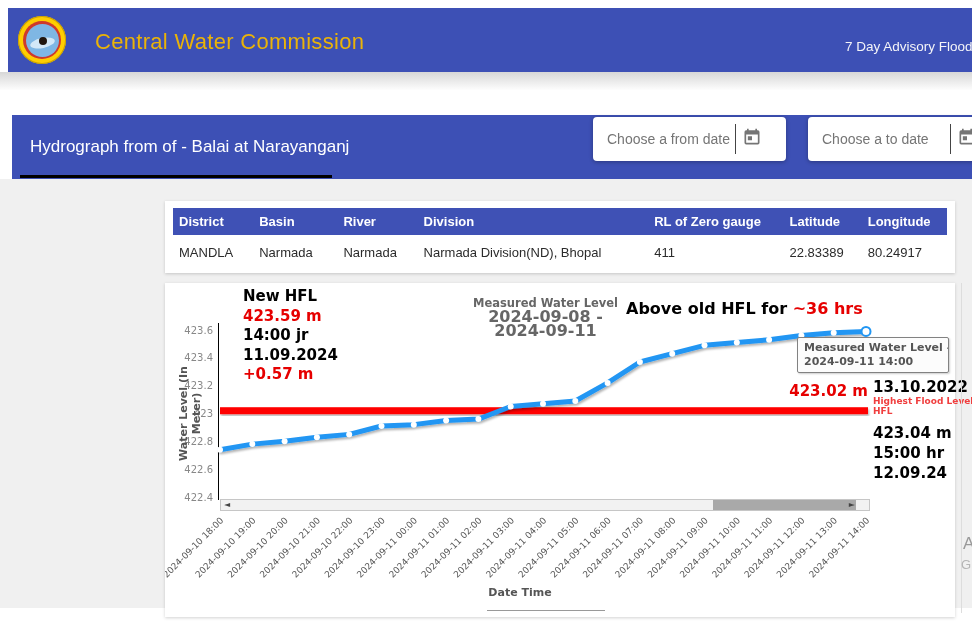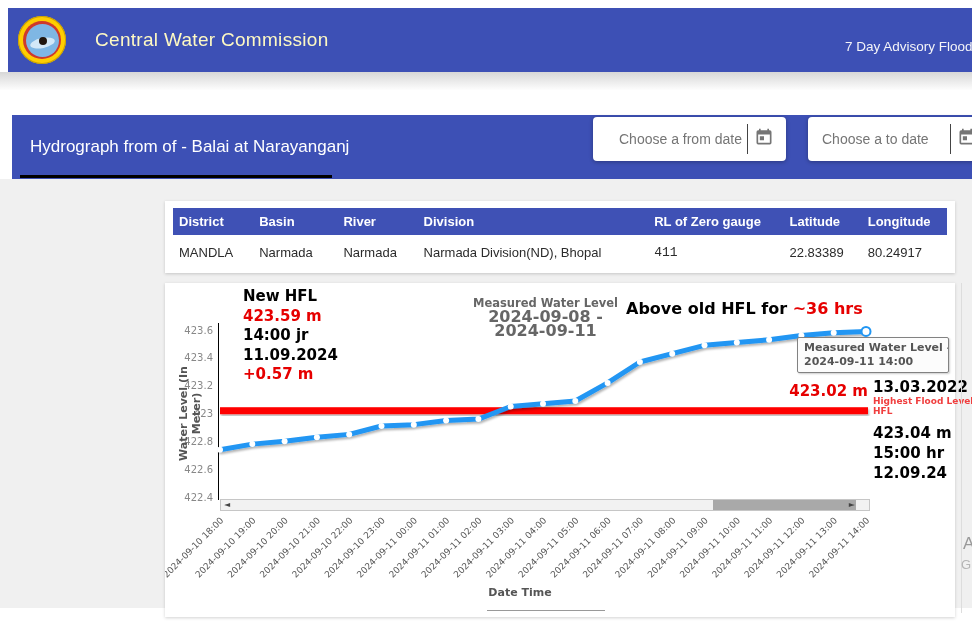--- a/index.html
+++ b/index.html
@@ -13,52 +13,52 @@
   .logo { position:absolute; left:10px; top:8px; width:48px; height:48px; border-radius:50%;
     background:#ffce00; display:flex; align-items:center; justify-content:center;
     box-shadow:0 0 0 1px #caa100 inset; }
   .logo-red { width:38px; height:38px; border-radius:50%; background:#cf3a2a;
     display:flex; align-items:center; justify-content:center; }
   .logo-blue { width:33px; height:33px; border-radius:50%; background:#7fb7e4; position:relative; overflow:hidden; }
   .logo-blue:before { content:""; position:absolute; left:4px; top:14px; width:25px; height:10px;
     background:#e8f4fb; border-radius:50%; transform:rotate(-12deg); opacity:.8; }
   .logo-blue:after { content:""; position:absolute; left:13px; top:13px; width:8px; height:8px;
     border-radius:50%; background:#20160e; }
-  .app-title { position:absolute; left:87px; top:21px; color:#fef9c3; font-size:19px; letter-spacing:.3px; }
+  .app-title { position:absolute; left:87px; top:21px; color:#eab308; font-size:22px; letter-spacing:.3px; }
   .header-link { position:absolute; left:837px; top:31px; width:130px; color:#f4f4f8;
     font-size:13.5px; white-space:nowrap; overflow:hidden; }
   .header-shadow { position:absolute; left:0; top:72px; width:972px; height:18px;
     background:linear-gradient(#d7d7d7, #fdfdfd); }
 
   
   .title-bar { position:absolute; left:12px; top:115px; width:960px; height:64px; background:#3d50b5; }
   .page-title { position:absolute; left:18px; top:22px; color:#fff; font-size:17px; }
   .title-underline { position:absolute; left:8px; bottom:1px; width:312px; height:3px; background:#000; }
 
   .date-box { position:absolute; top:117px; height:44px; background:#fff; border-radius:4px;
     box-shadow:0 1px 4px rgba(0,0,0,.3); display:flex; align-items:center; }
-  .date-box.from { left:593px; width:193px;justify-content:center; }
+  .date-box.from { left:593px; width:193px; }
   .date-box.to { left:808px; width:193px; }
   .date-input { border:none; outline:none; background:transparent; font-size:14px; color:#757575;
     font-family:"Liberation Sans", sans-serif; margin-left:14px; width:128px; }
   .date-divider { width:1px; height:30px; background:#444; margin-right:6px; }
   .cal-icon { flex:0 0 auto; }
 
   
   .content-bg { position:absolute; left:0; top:179px; width:972px; height:429px; background:#f0f0f0; }
 
   
   .table-card { position:absolute; left:165px; top:201px; width:790px; height:72px; background:#fff;
     box-shadow:0 1px 3px rgba(0,0,0,.18); padding:7px 8px 15px 8px; }
   table.station { border-collapse:collapse; width:774px; table-layout:fixed; }
   table.station th { background:#3f51b5; color:#fff; font-size:13px; font-weight:bold;
     text-align:left; padding:6px 6px; height:27px; }
   table.station td { color:#2b2b2b; font-size:13px; padding:10px 6px; background:#fff; }
   .c0{width:80px}.c1{width:84px}.c2{width:80px}.c3{width:230px}.c4{width:135px}.c5{width:78px}.c6{width:85px}
-  td.rl { padding-left:52px;font-family:Liberation Mono, monospace; }
+  td.rl { padding-left:52px; }
 
   
   .chart-card { position:absolute; left:165px; top:283px; width:790px; height:334px; background:#fff;
     box-shadow:0 1px 3px rgba(0,0,0,.18); }
   .chart-card, .chart-card * { font-family:"DejaVu Sans", sans-serif; }
   #chart-svg { position:absolute; left:0; top:0; }
 
   .ylab { position:absolute; left:-37px; top:124px; width:110px; height:13px; text-align:center;
     font-size:11px; font-weight:bold; color:#555; transform:rotate(-90deg); }
 
@@ -246,21 +246,21 @@
       <div>Measured Water Level</div>
       <div class="c-sub">2024-09-08 - 2024-09-11</div>
     </div>
 
     <div class="ann ann-above"><span>Above old HFL for </span><span class="red">~36 hrs</span></div>
 
 
     <div class="ann ann-hfl red">423.02 m</div>
 
     <div class="ann ann-old">
-      <div>13.03.2022</div>
+      <div>13.10.2022</div>
       <div class="old-small">Highest Flood Level</div>
       <div class="old-small">HFL</div>
       <div class="old-vals">
         <div>423.04 m</div>
         <div>15:00 hr</div>
         <div>12.09.24</div>
       </div>
     </div>
 
     <div class="tooltip">

